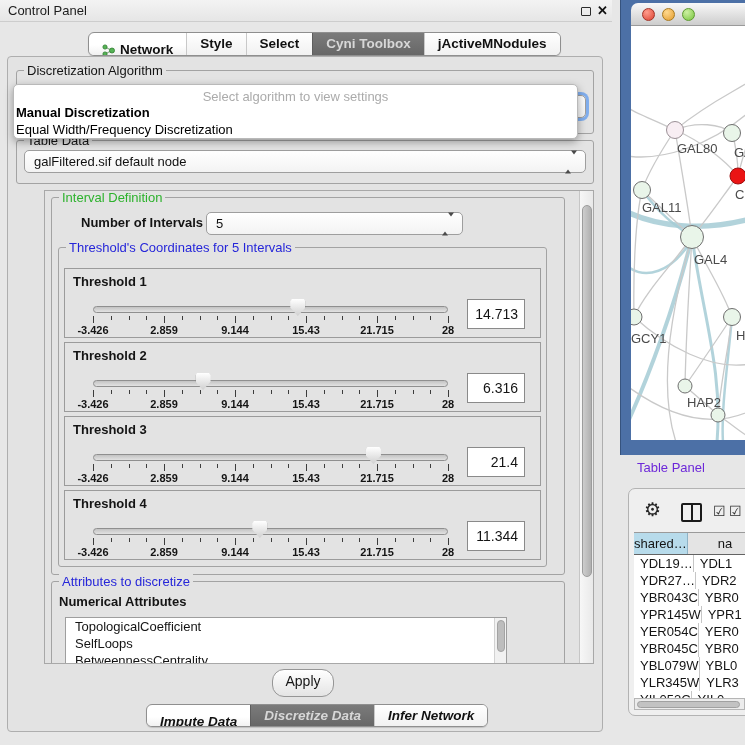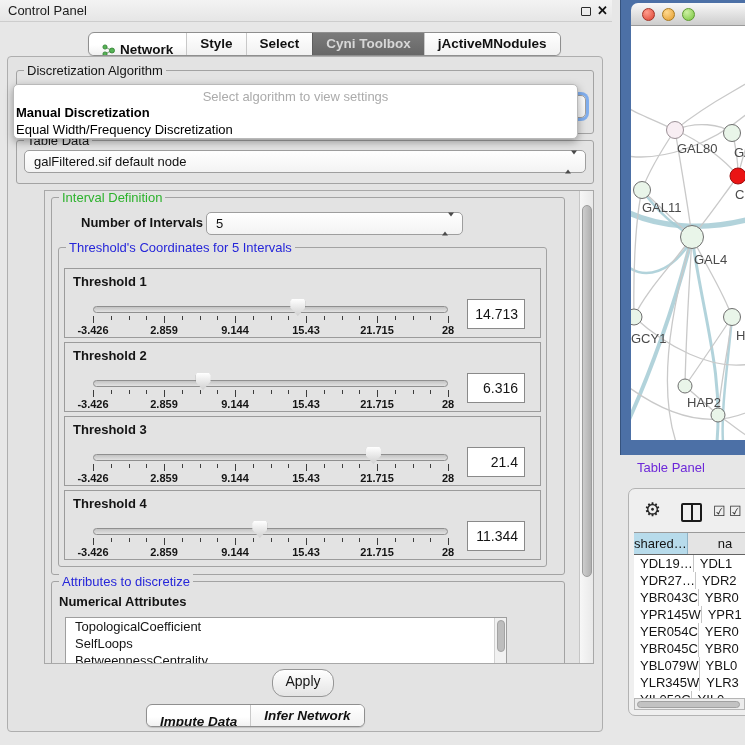--- a/index.html
+++ b/index.html
@@ -362,20 +362,21 @@
     </div>
 
     <div id="vscroll">
       <div id="vthumb"></div>
     </div>
   </div>
 
   <div id="apply">Apply</div>
   <div id="bottom-tabs" class="segbar" style="left:146px; top:704px;">
       <div class="seg">Impute Data</div>
+      <div class="seg sel">Discretize Data</div>
       <div class="seg">Infer Network</div>
     </div>
 
   <div id="overlay">
     <div class="ov-ph">Select algorithm to view settings</div>
     <div id="ov-options">
         <div class="ov-opt b" style="top: 20px;">Manual Discretization</div>
         <div class="ov-opt" style="top: 37px;">Equal Width/Frequency Discretization</div>
       </div>
   </div>

